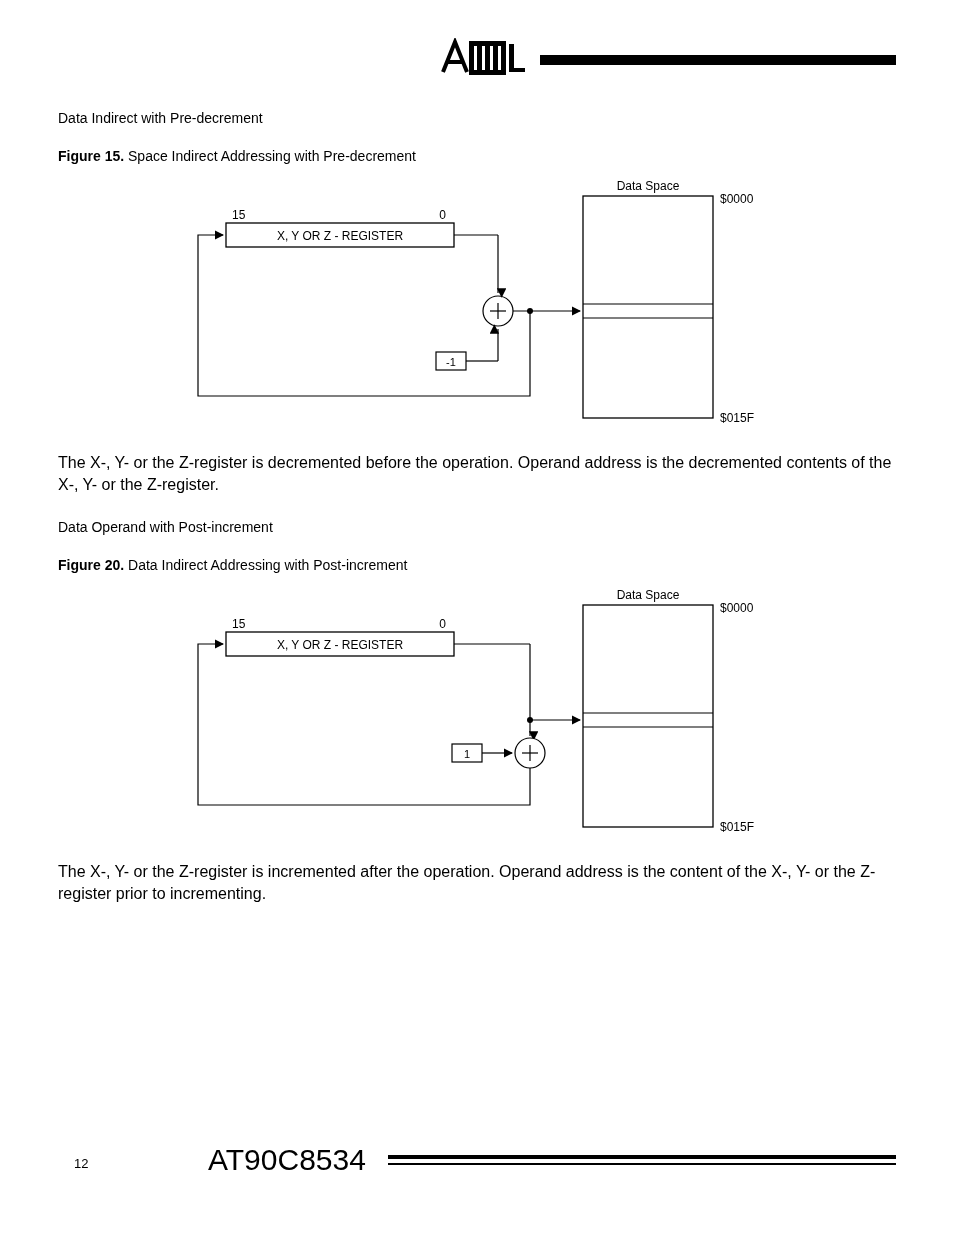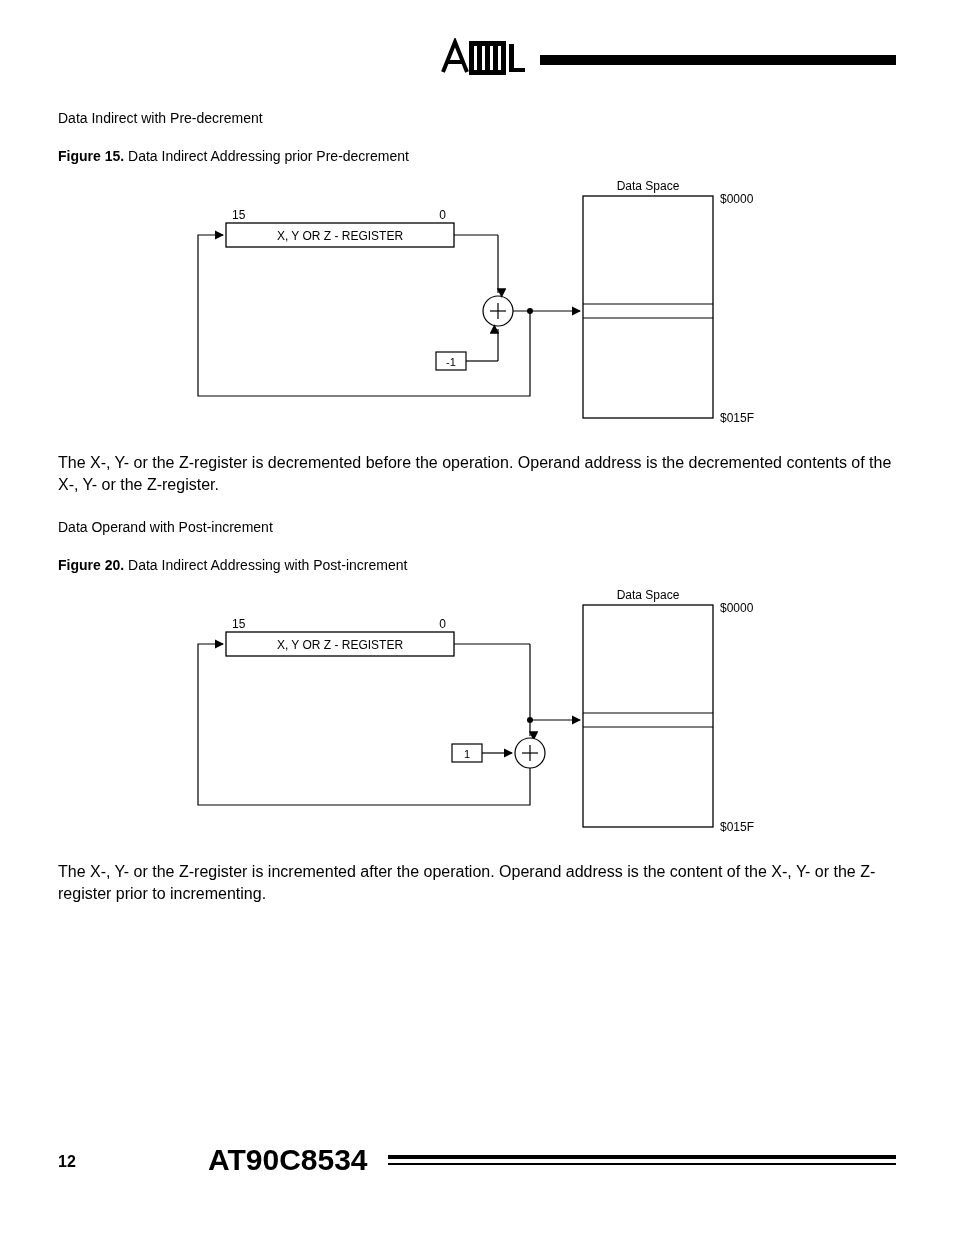--- a/index.html
+++ b/index.html
@@ -70,29 +70,29 @@
     fill: #000;
   }
   .footer {
     position: absolute;
     left: 58px;
     right: 58px;
     bottom: 58px;
     height: 32px;
   }
   .page-num {
-    font-size: 16px;
-    font-weight: bold;
-    position: absolute;
-    left: 0;
+    font-size: 13px;
+    font-weight: normal;
+    position: absolute;
+    left: 16px;
     bottom: 6px;
   }
   .doc-title {
     font-size: 30px;
-    font-weight: bold;
+    font-weight: normal;
     font-family: Arial, Helvetica, sans-serif;
     position: absolute;
     left: 150px;
     bottom: 0;
   }
   .footer .rules {
     position: absolute;
     left: 330px;
     right: 0;
     bottom: 10px;
@@ -141,21 +141,21 @@
         </g>
       </svg>
     </div>
   </div>
 
   <div class="content">
 
     <p class="section-h">Data Indirect with Pre-decrement</p>
     <p class="fig-caption">
       <b>Figure 15.</b>
-      <span>Data Indirect Addressing prior Pre-decrement</span>
+      <span>Space Indirect Addressing with Pre-decrement</span>
     </p>
 
     <div class="diagram-wrap">
       <svg width="838" height="258">
         <defs>
           <marker id="arrR" markerWidth="8" markerHeight="8" refX="7" refY="4" orient="auto">
             <path d="M0,0 L8,4 L0,8 Z" fill="#000"></path>
           </marker>
           <marker id="arrD" markerWidth="8" markerHeight="8" refX="4" refY="7" orient="auto">
             <path d="M0,0 L8,4 L0,8 Z" fill="#000"></path>

